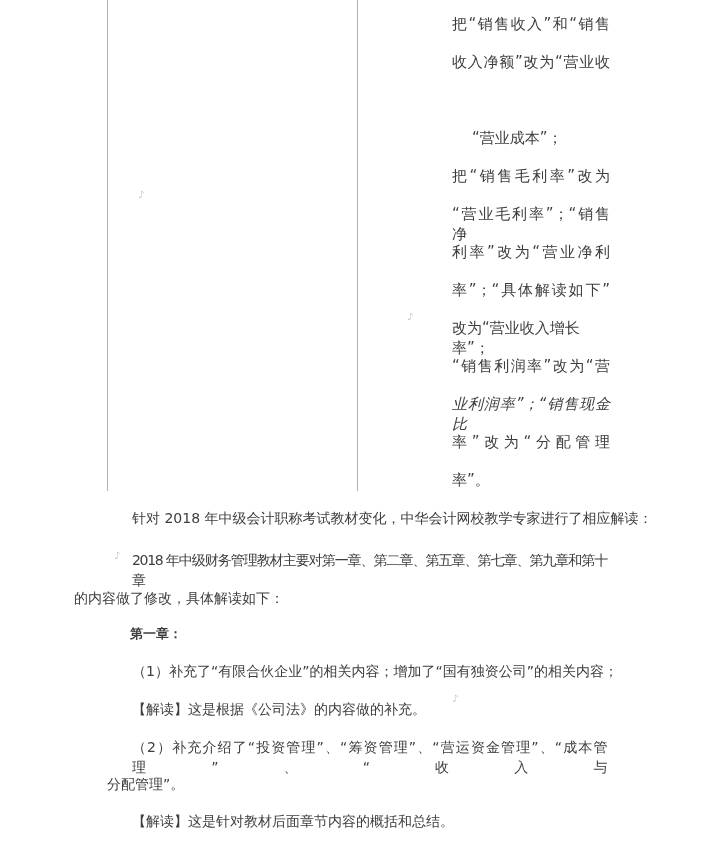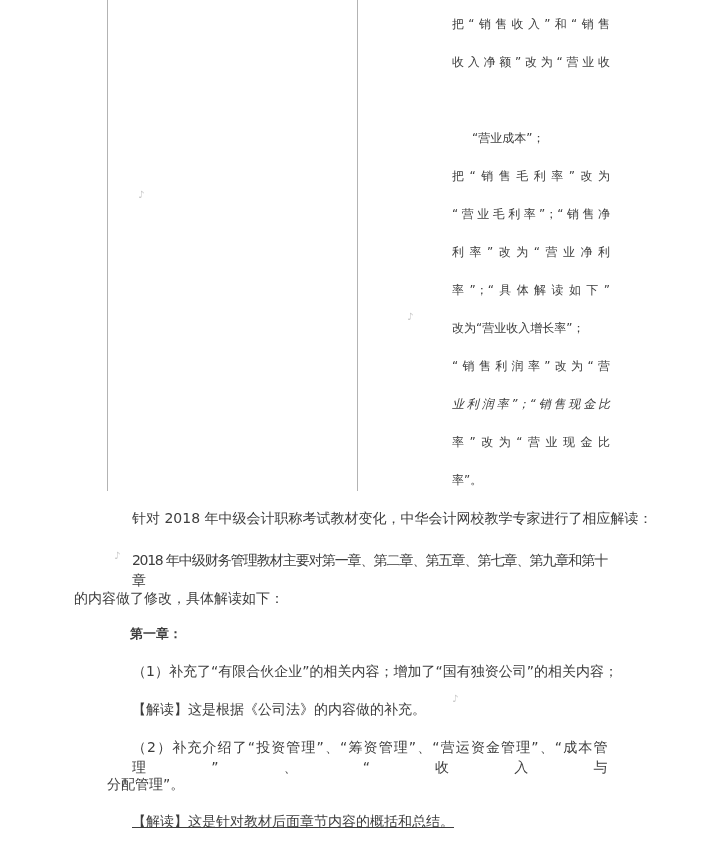--- a/index.html
+++ b/index.html
@@ -13,21 +13,21 @@
   .page{position:absolute;left:0;top:0;width:714px;height:842px;background:#fff;}
   .vline{position:absolute;top:0;width:1px;height:491px;background:#b3b3b3;}
   .txt{
     position:absolute;
     color:#3d3d3d;
     font-size:14px;
     line-height:20px;
     white-space:nowrap;
   }
   .cell-line{
-    font-size:12px;
+    font-size:15px;
     width:158px;
     white-space:normal;
     overflow:visible;
   }
   .just{
     text-align:justify;
     text-align-last:justify;
     text-justify:inter-character;
     white-space:normal;
   }
@@ -59,31 +59,31 @@
   <div class="txt cell-line just" style="left:452px;top:14px;">把“销售收入”和“销售</div>
   <div class="txt cell-line just" style="left:452px;top:52px;">收入净额”改为“营业收</div>
   <div class="txt cell-line" style="left:472px;top:128px;">“营业成本”；</div>
   <div class="txt cell-line just" style="left:452px;top:166px;">把“销售毛利率”改为</div>
   <div class="txt cell-line just" style="left:452px;top:204px;">“营业毛利率”；“销售净</div>
   <div class="txt cell-line just" style="left:452px;top:242px;">利率”改为“营业净利</div>
   <div class="txt cell-line just" style="left:452px;top:280px;">率”；“具体解读如下”</div>
   <div class="txt cell-line" style="left:452px;top:318px;">改为“营业收入增长率”；</div>
   <div class="txt cell-line just" style="left:452px;top:356px;">“销售利润率”改为“营</div>
   <div class="txt cell-line just" style="left:452px;top:394px;font-style:italic;">业利润率”；“销售现金比</div>
-  <div class="txt cell-line just" style="left:452px;top:432px;">率”改为“营业现金比</div>
+  <div class="txt cell-line just" style="left:452px;top:432px;">率”改为“分配管理</div>
   <div class="txt cell-line" style="left:452px;top:470px;">率”。</div>
 
   <div class="txt" style="left:132px;top:508px;text-align:right;">针对 2018 年中级会计职称考试教材变化，中华会计网校教学专家进行了相应解读：</div>
   <div class="txt body-just w475 ls-tight" style="left:132px;top:550px;">2018 年中级财务管理教材主要对第一章、第二章、第五章、第七章、第九章和第十章</div>
   <div class="txt" style="left:74px;top:588px;">的内容做了修改，具体解读如下：</div>
   <div class="txt bold" style="left:130px;top:624px;">第一章：</div>
   <div class="txt" style="left:132px;top:661px;">（1）补充了“有限合伙企业”的相关内容；增加了“国有独资公司”的相关内容；</div>
   <div class="txt" style="left:132px;top:699px;">【解读】这是根据《公司法》的内容做的补充。</div>
   <div class="txt body-just w475 ls-slight" style="left:132px;top:737px;">（2）补充介绍了“投资管理”、“筹资管理”、“营运资金管理”、“成本管理”、“收入与</div>
   <div class="txt" style="left:107px;top:774px;">分配管理”。</div>
-  <div class="txt" style="left:132px;top:811px;text-decoration:underline;">【解读】这是针对教材后面章节内容的概括和总结。</div>
+  <div class="txt" style="left:132px;top:811px;">【解读】这是针对教材后面章节内容的概括和总结。</div>
 
   <span class="mark" style="left:138px;top:190px;">♪</span>
   <span class="mark" style="left:407px;top:312px;">♪</span>
   <span class="mark" style="left:114px;top:551px;">♪</span>
   <span class="mark" style="left:452px;top:694px;">♪</span>
 
 </div>
 
 </body></html>

